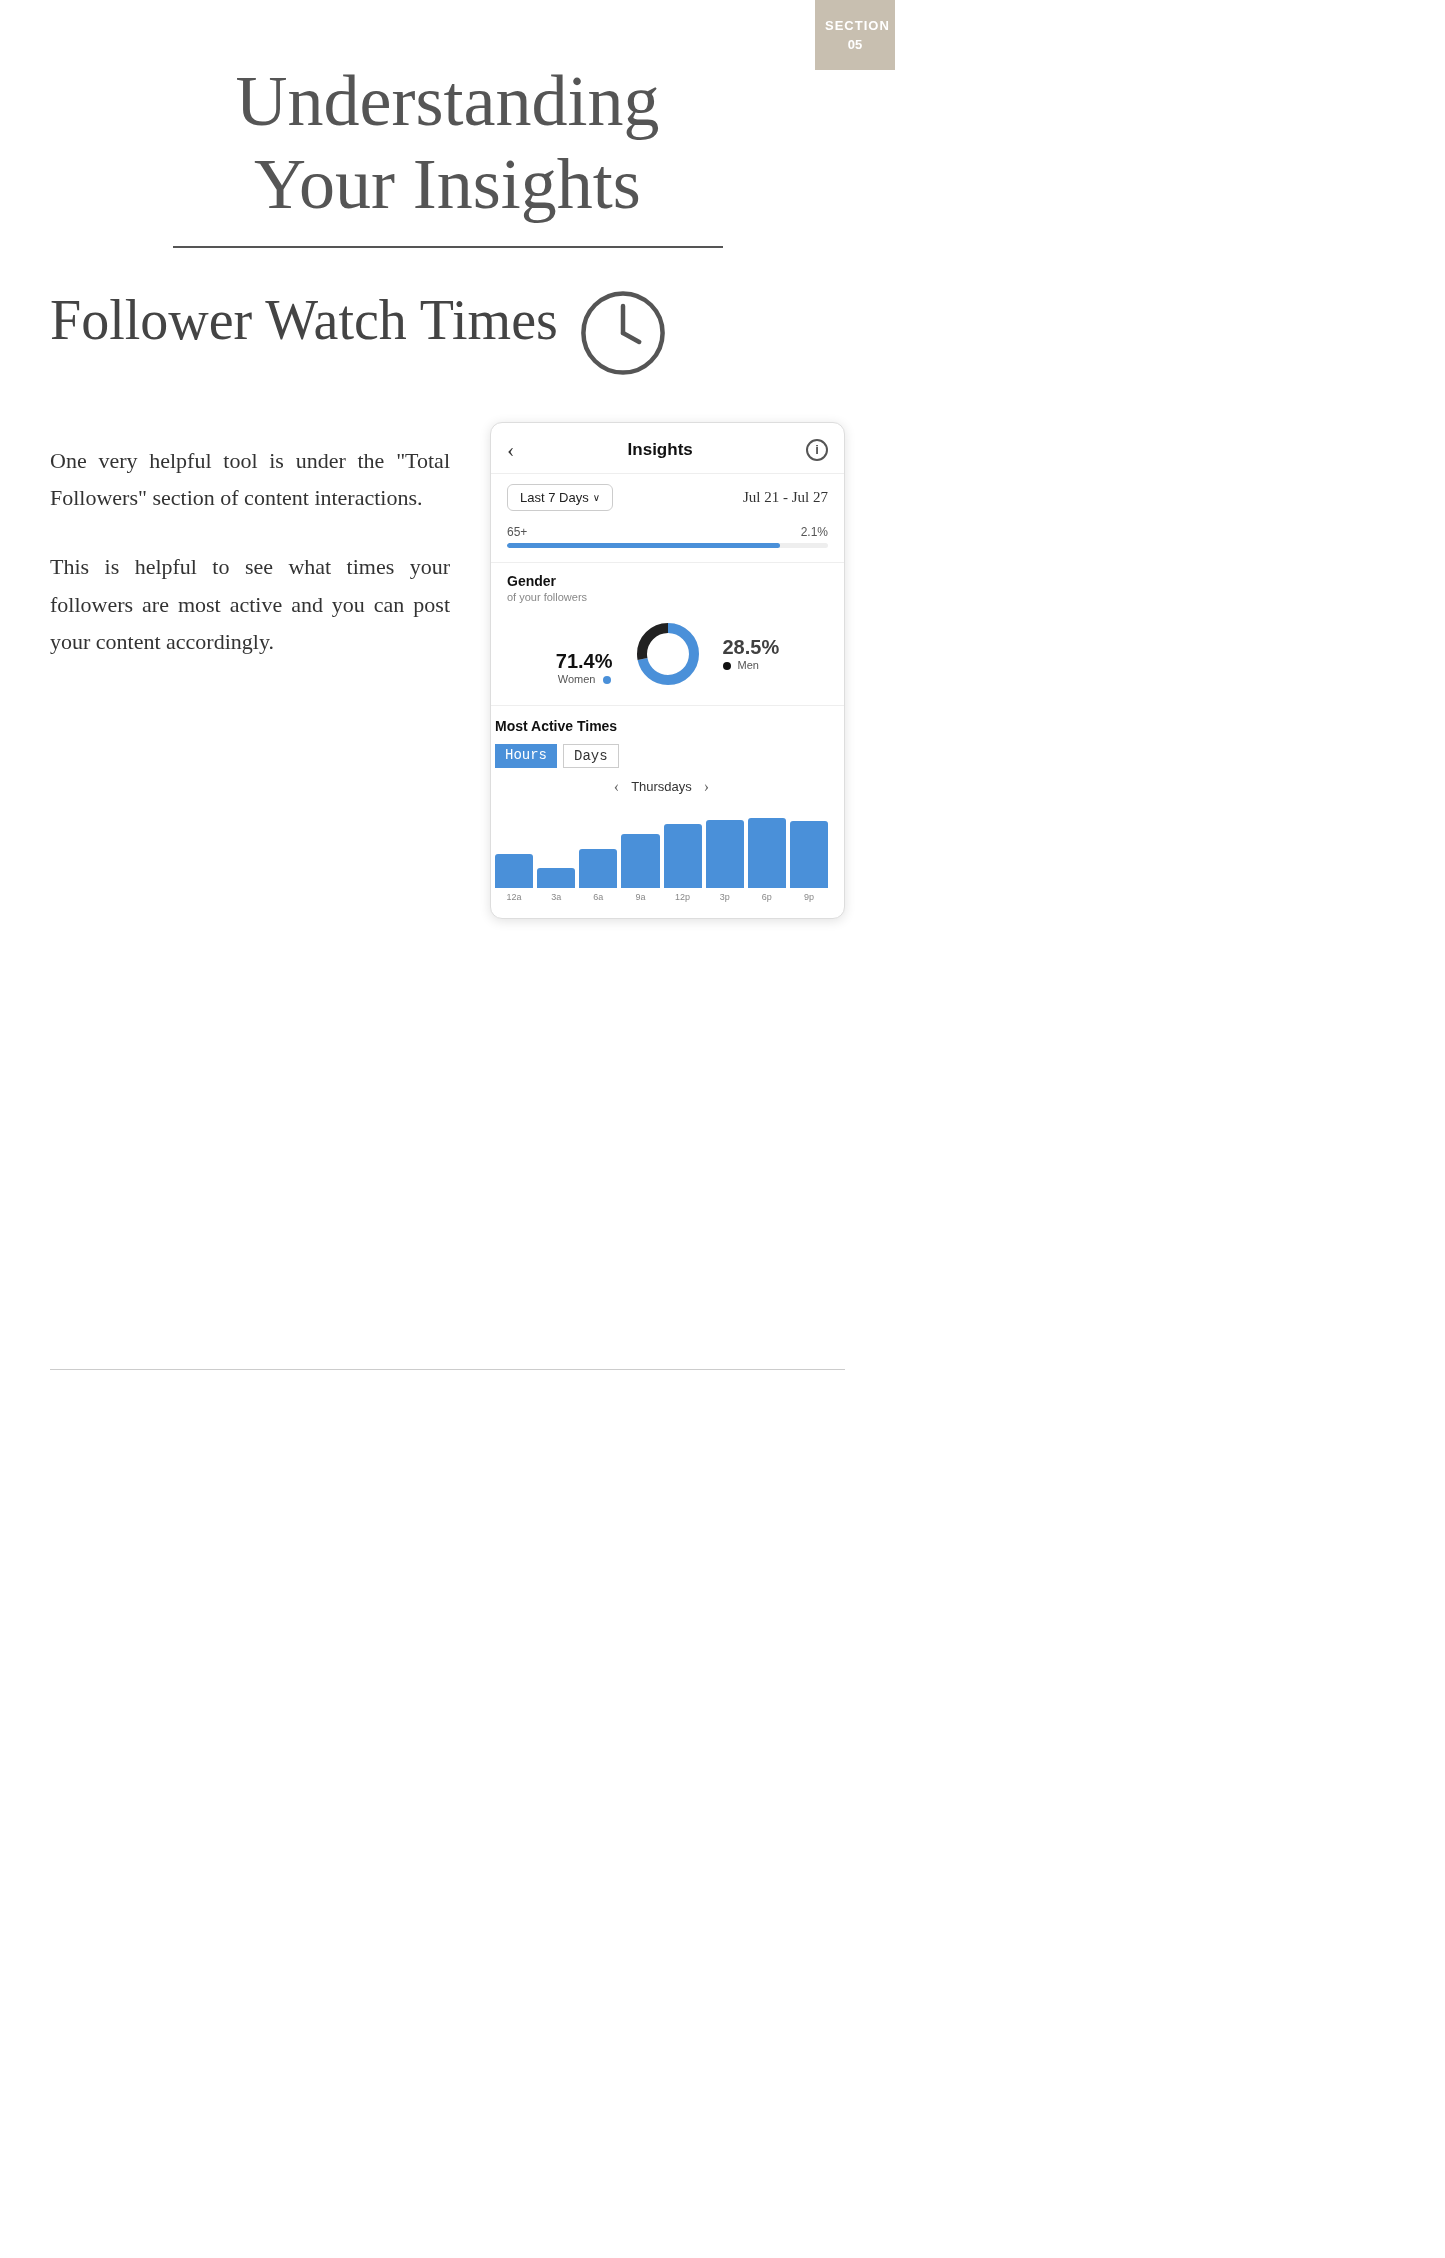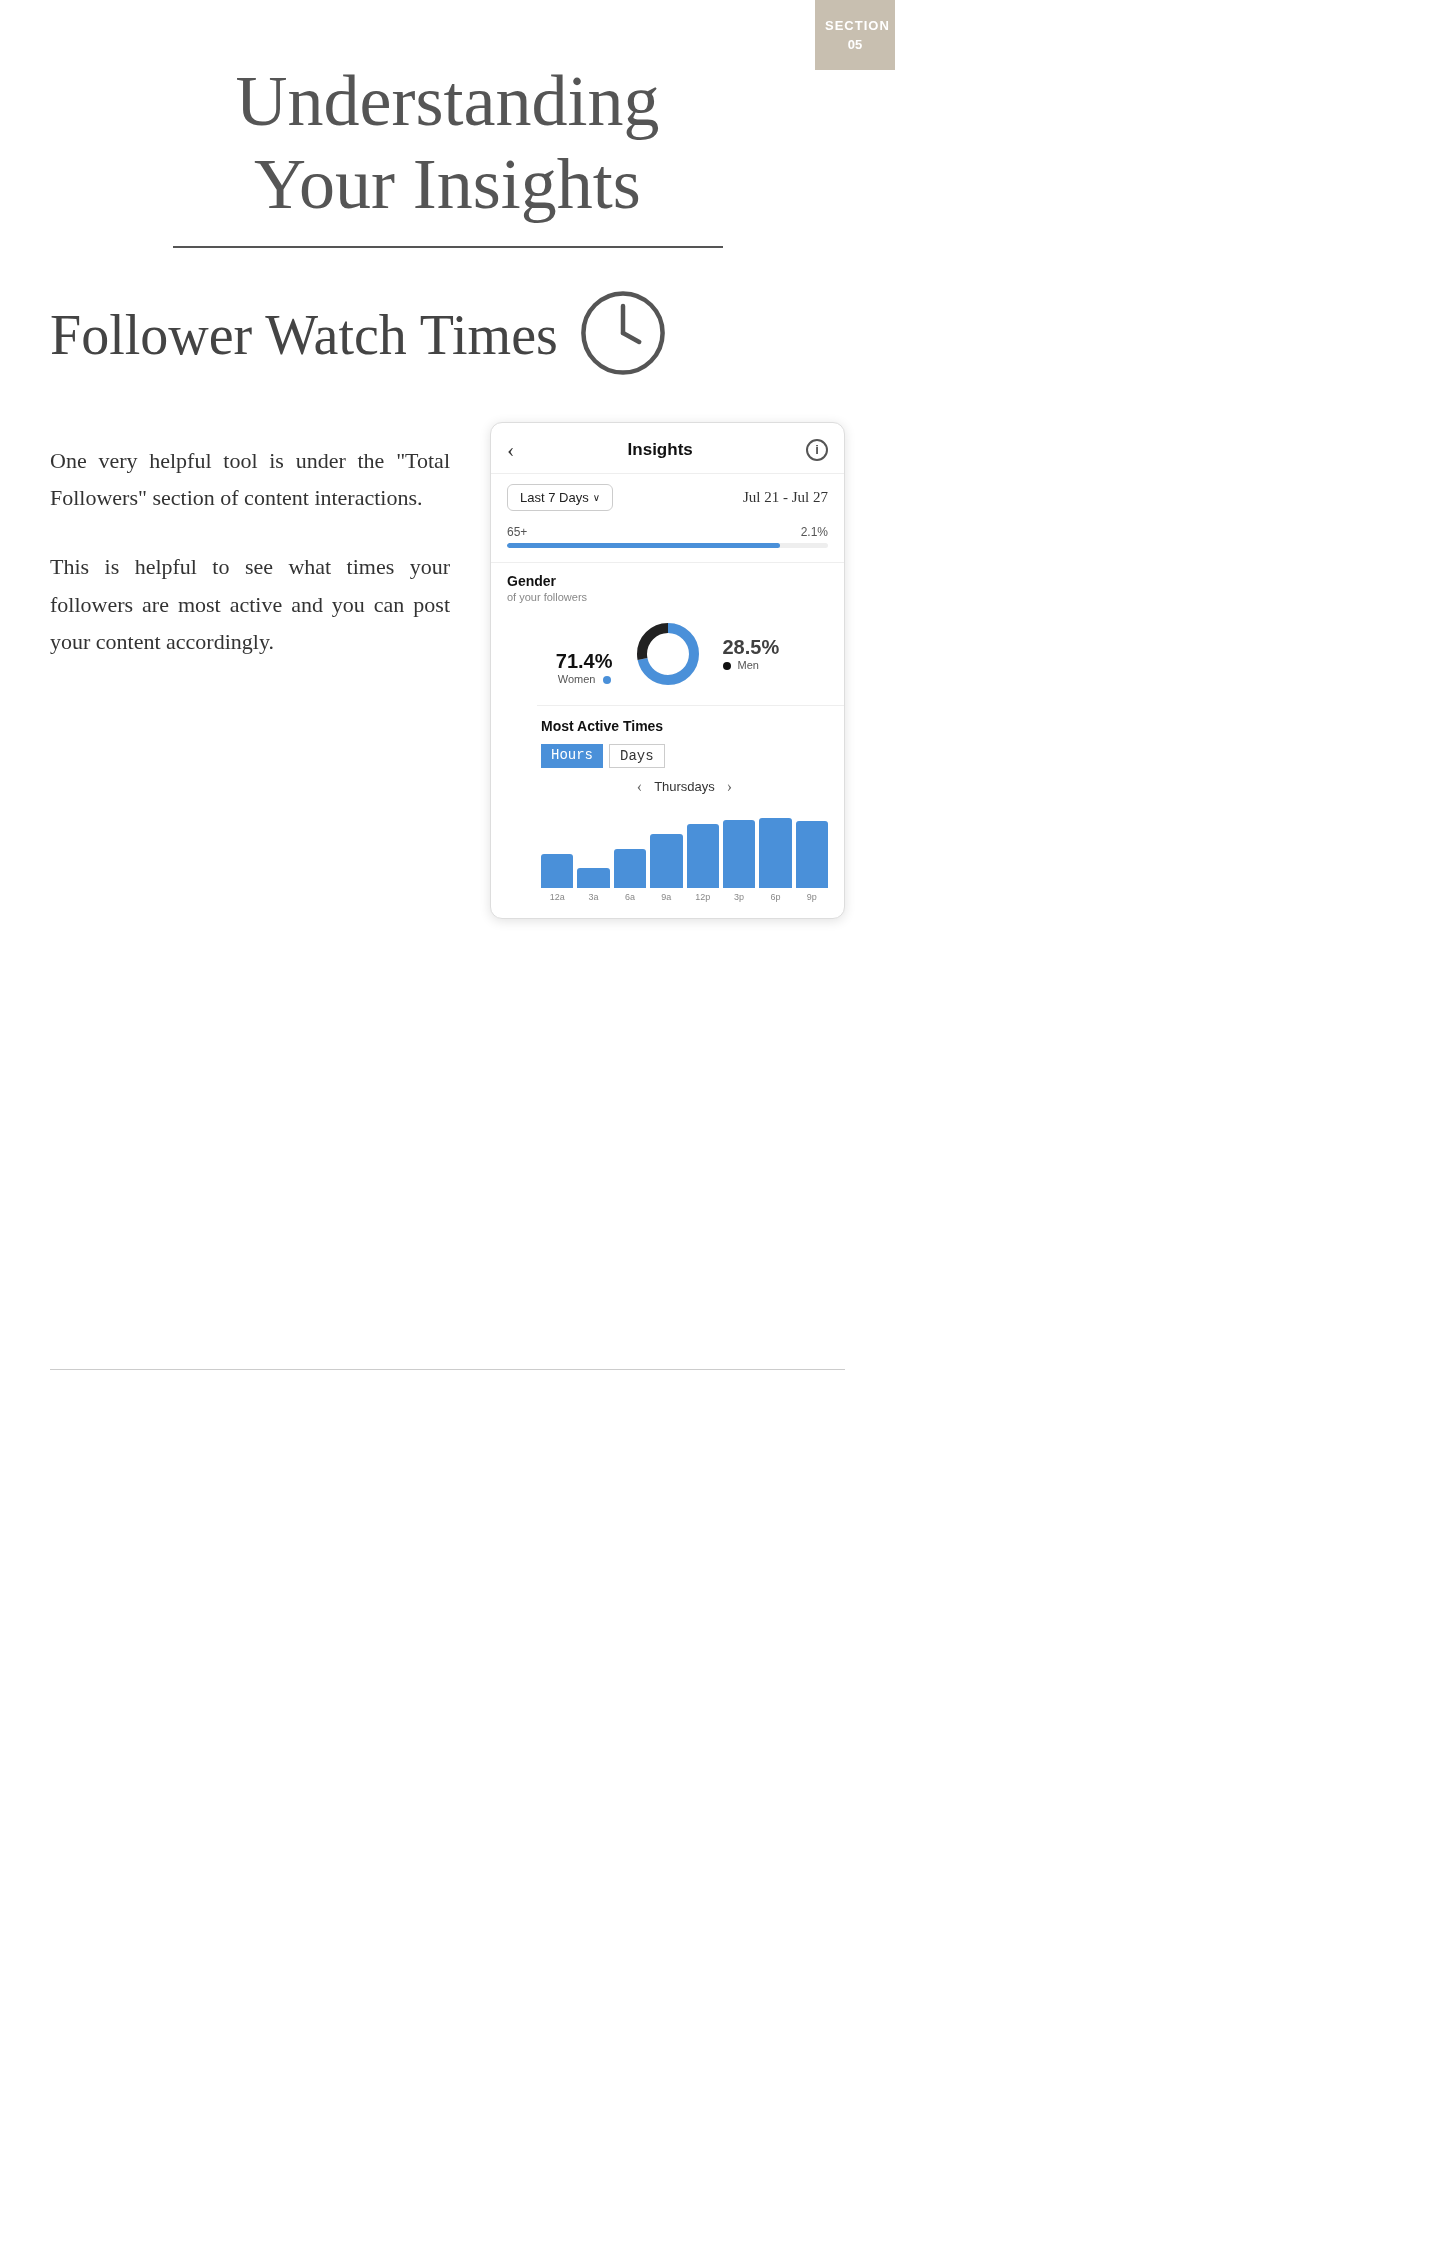--- a/index.html
+++ b/index.html
@@ -58,21 +58,20 @@
     .heading-divider {
       width: 550px;
       margin: 20px auto 0 auto;
       border: none;
       border-top: 2px solid #555;
     }
 
     
     .sub-heading-row {
       display: flex;
-      align-items: center;
       padding: 40px 50px 10px 50px;
     }
 
     .sub-heading-row h2 {
       font-size: 56px;
       font-weight: 400;
       color: #444;
     }
 
     .clock-icon {
@@ -306,21 +305,20 @@
     .donut-wrap {
       position: relative;
       width: 70px;
       height: 70px;
     }
 
     
     .active-times-section {
       padding: 12px 16px 16px 4px;
       border-top: 1px solid #eee;
-      margin-left: 46px;
     }
 
     .active-times-title {
       font-family: Arial, sans-serif;
       font-size: 14px;
       font-weight: bold;
       color: #111;
       margin-bottom: 10px;
     }
 

